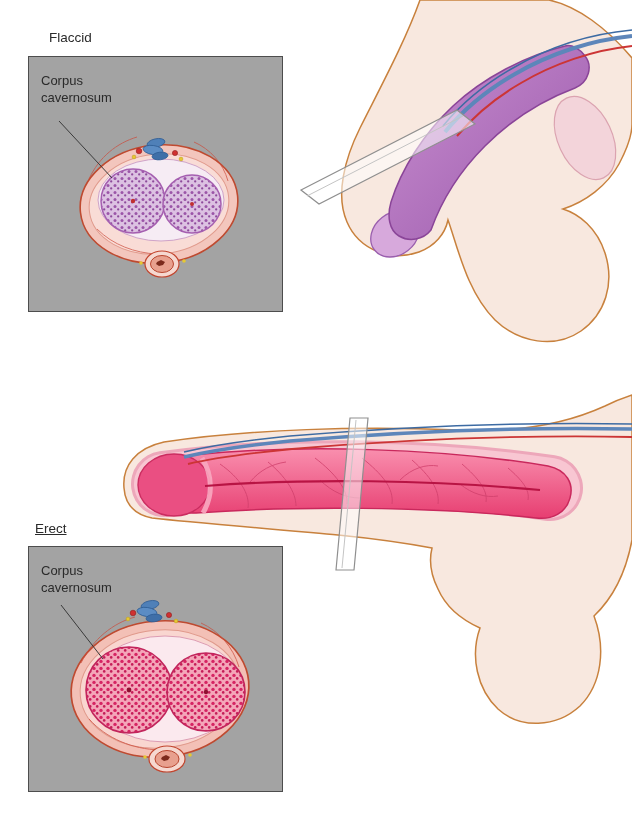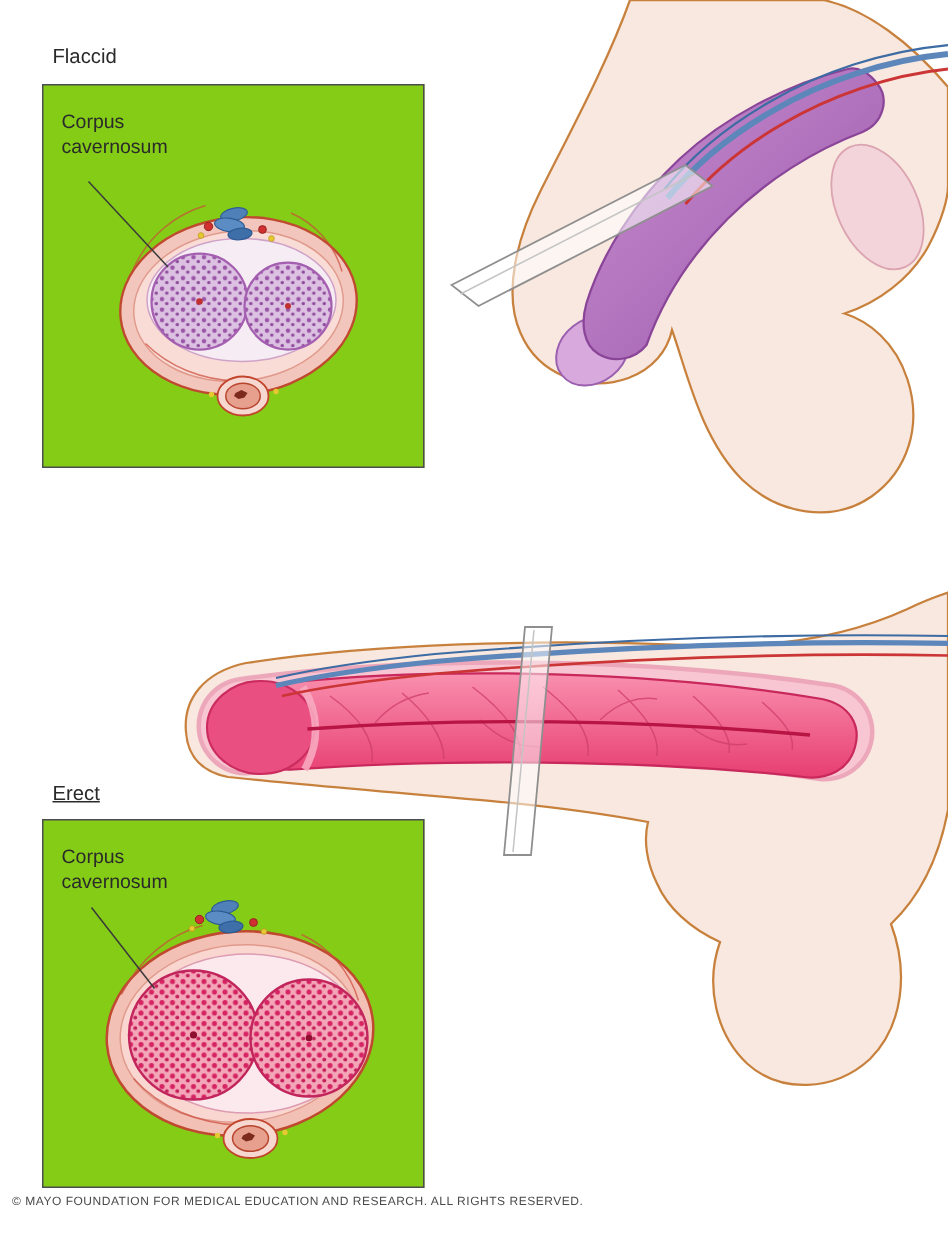--- a/index.html
+++ b/index.html
@@ -1,23 +1,23 @@
 <!DOCTYPE html>
 <html><head>
 <meta charset="utf-8">
 <style>
   html,body { margin:0; padding:0; background:#ffffff; }
   .canvas {
     position:relative; width:632px; height:828px; background:#ffffff;
     font-family:"Liberation Sans", sans-serif; overflow:hidden;
   }
   .state-label { position:absolute; font-size:13.5px; color:#2a2a2a; }
-  .flaccid-label { left:35px; top:30px;text-align:center; }
+  .flaccid-label { left:49px; top:30px;text-align:center; }
   .erect-label   { left:35px; top:521px;text-decoration:underline; }
-  .inset-box { position:absolute; border:1px solid #4d4d4d; background:#84cc16; }
+  .inset-box { position:absolute; border:1px solid #4d4d4d; background:#a3a3a3; }
   .box1 { left:28px; top:56px;  width:253px; height:254px; }
   .box2 { left:28px; top:546px; width:253px; height:244px; }
   .callout {
     position:absolute; left:12px; top:16px; width:88px;
     font-size:13px; line-height:1.3; color:#2a2a2a; z-index:2;
   }
   .inset-box svg { position:absolute; left:0; top:0; }
   .side-svg { position:absolute; }
   .svg-flaccid-side { left:295px; top:0; }
   .svg-erect-side   { left:100px; top:392px; }
@@ -191,15 +191,14 @@
           <circle cx="104" cy="66" r="2.8" fill="#d03030" stroke="#8e1f1f" stroke-width="0.6"></circle>
           <circle cx="140" cy="68" r="2.6" fill="#d03030" stroke="#8e1f1f" stroke-width="0.6"></circle>
           <circle cx="99" cy="72" r="1.9" fill="#e6c832" stroke="#b89a1e" stroke-width="0.5"></circle>
           <circle cx="147" cy="74" r="1.9" fill="#e6c832" stroke="#b89a1e" stroke-width="0.5"></circle>
         </g>
         <line x1="32" y1="58" x2="74" y2="112" stroke="#3a3a3a" stroke-width="1"></line>
       </g>
     </svg>
   </div>
 
-  <div class="copyright">© MAYO FOUNDATION FOR MEDICAL EDUCATION AND RESEARCH. ALL RIGHTS RESERVED.</div>
 
 </div>
 
 </body></html>

